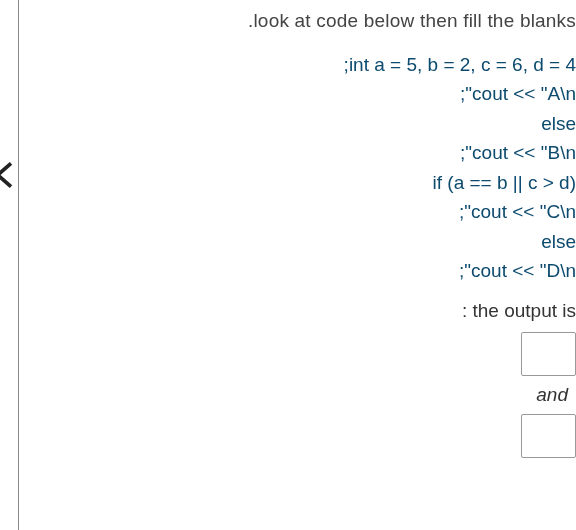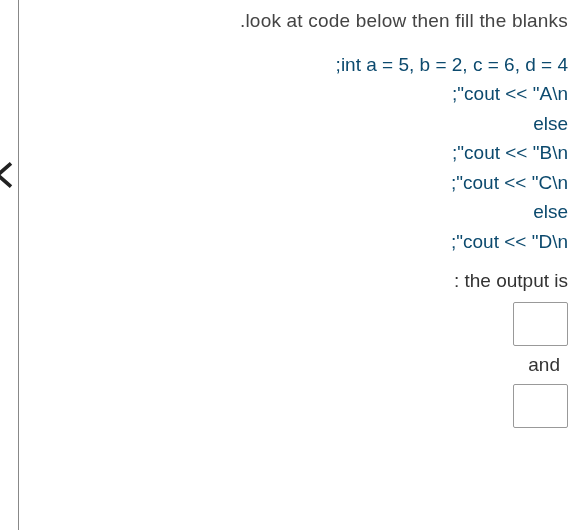--- a/index.html
+++ b/index.html
@@ -29,21 +29,21 @@
       top: 155px;
       width: 40px;
       height: 40px;
     }
     .caret svg {
       width: 40px;
       height: 40px;
     }
     .content {
       position: absolute;
-      right: 8px;
+      right: 0;
       top: 10px;
       text-align: right;
       color: #333;
     }
     .title {
       font-size: 19px;
       color: #444;
       margin-bottom: 18px;
       letter-spacing: 0.2px;
     }
@@ -72,40 +72,42 @@
       background: #fff;
       font-size: 18px;
       text-align: center;
       border-radius: 2px;
     }
     .and-label {
       font-size: 19px;
       color: #333;
       margin: 8px 0 8px 0;
       padding-right: 8px;
+      font-style: italic;
     }
   </style>
 </head>
 <body>
 
 <div class="vertical-line"></div>
 
 <div class="caret">
   <svg viewBox="0 0 24 24" fill="none" stroke="#222" stroke-width="2.2" stroke-linecap="butt" stroke-linejoin="miter">
     <polyline points="15 5 7 12 15 19"></polyline>
   </svg>
 </div>
 
 <div class="content">
   <div class="title">.look at code below then fill the blanks</div>
 
   <div class="code-line">;int a = 5, b = 2, c = 6, d = 4</div>
   <div class="code-line">;"cout &lt;&lt; "A\n</div>
   <div class="code-line">else</div>
   <div class="code-line">;"cout &lt;&lt; "B\n</div>
+  <div class="code-line">if (a == b || c &gt; d)</div>
   <div class="code-line">;"cout &lt;&lt; "C\n</div>
   <div class="code-line">else</div>
   <div class="code-line">;"cout &lt;&lt; "D\n</div>
 
   <div class="output-label">: the output is</div>
 
   <div class="blank-container">
     <input type="text" class="blank-input" value="" style="">
   </div>
 

